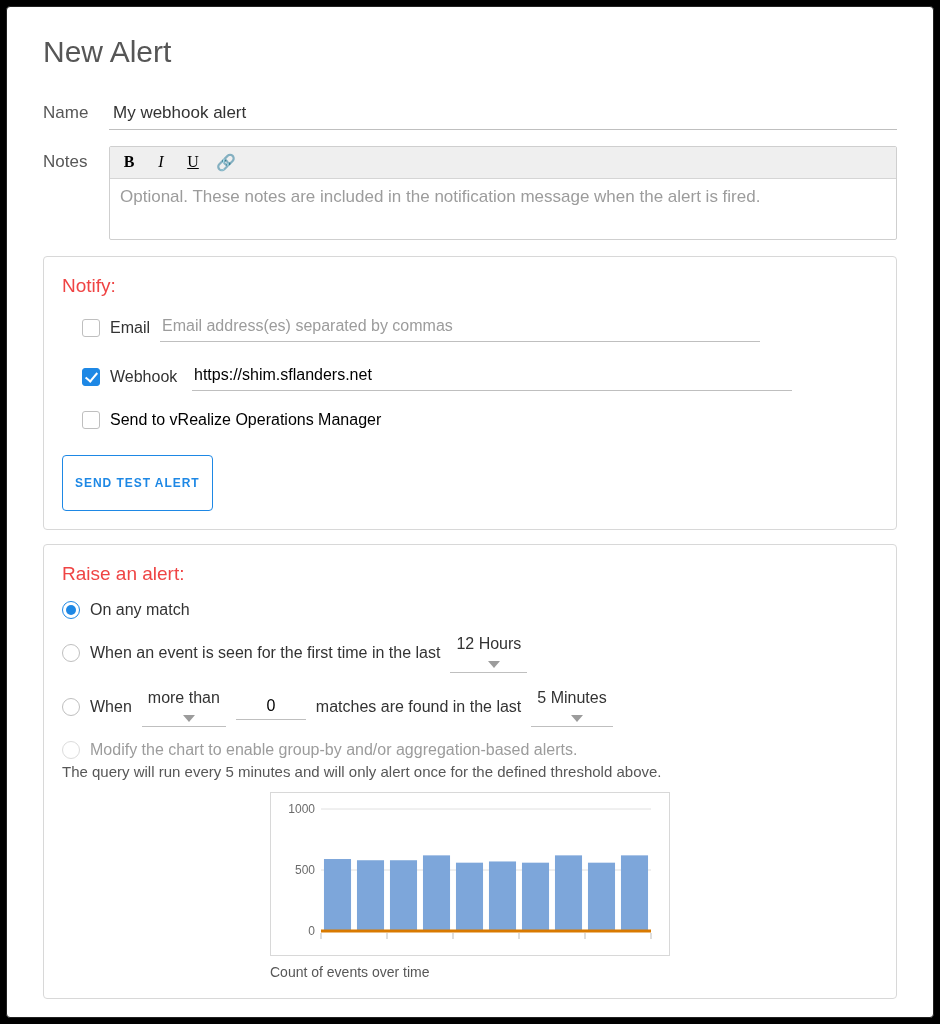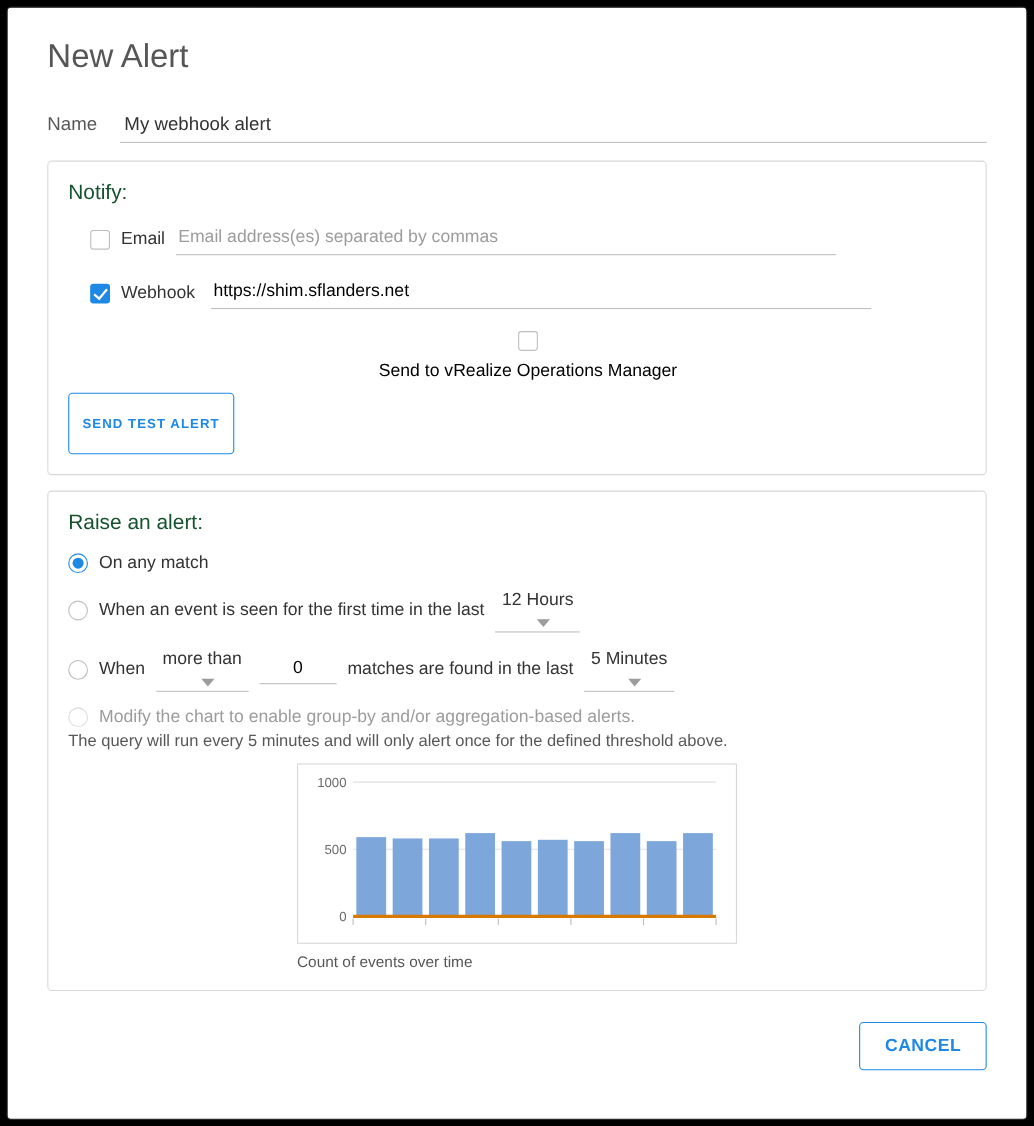--- a/index.html
+++ b/index.html
@@ -20,21 +20,21 @@
   .notes-toolbar {
     background:#efefef; border-bottom:1px solid #d5d5d5; padding:6px 10px; display:flex; gap:14px;
     font-size:16px; font-family: Georgia, serif;
   }
   .notes-toolbar .tool { cursor:pointer; width:18px; text-align:center; }
   .tool-b { font-weight:bold; }
   .tool-i { font-style:italic; }
   .tool-u { text-decoration:underline; }
   .notes-body { min-height:60px; padding:8px 10px; font-size:17px; color:#9c9c9c; }
   .panel { border:1px solid #d8d8d8; border-radius:4px; padding:18px 18px 18px 18px; margin-top:14px; }
-  .panel-title { font-size:19px; color:#14532d; margin-bottom:16px; }
+  .panel-title { font-size:19px; color:#ef4444; margin-bottom:16px; }
   .notify-row { display:flex; align-items:center; gap:10px; margin-bottom:20px;padding-left:20px; }
   .chk {
     width:18px; height:18px; border:1px solid #bfbfbf; border-radius:3px; background:#fff; flex-shrink:0; position:relative;
   }
   .chk.checked { background:#1e88e5; border-color:#1e88e5; }
   .chk.checked::after {
     content:""; position:absolute; left:5px; top:1px; width:5px; height:10px;
     border:solid #fff; border-width:0 2px 2px 0; transform:rotate(40deg);
   }
   .notify-label { font-size:16px; color:#333; min-width:72px; }
@@ -83,37 +83,49 @@
 
 <div class="modal">
 
   <div class="page-title">New Alert</div>
 
   <div class="form-row">
     <div class="form-label">Name</div>
     <input class="text-input" type="text" value="My webhook alert" style="">
   </div>
 
+  <div class="form-row">
+    <div class="form-label">Notes</div>
+    <div class="notes-box">
+      <div class="notes-toolbar">
+        <span class="tool tool-b">B</span>
+        <span class="tool tool-i">I</span>
+        <span class="tool tool-u">U</span>
+        <span class="tool">🔗</span>
+      </div>
+      <div class="notes-body" contenteditable="true" style="">Optional. These notes are included in the notification message when the alert is fired.</div>
+    </div>
+  </div>
 
   <div class="panel">
     <div class="panel-title">Notify:</div>
 
     <div class="notify-row">
       <div class="chk"></div>
       <span class="notify-label" style="min-width:auto;">Email</span>
       <input class="notify-input" type="text" placeholder="Email address(es) separated by commas" style="">
     </div>
 
     <div class="notify-row">
       <div class="chk checked"></div>
       <span class="notify-label">Webhook</span>
       <input class="notify-input" type="text" value="https://shim.sflanders.net" style="">
     </div>
 
-    <div class="notify-row" style="margin-bottom:10px;flex-direction:column;">
+    <div class="notify-row" style="margin-bottom:26px;">
       <div class="chk"></div>
       <span>Send to vRealize Operations Manager</span>
     </div>
 
     <button class="btn-outline">SEND TEST ALERT</button>
   </div>
 
   <div class="panel">
     <div class="panel-title">Raise an alert:</div>
 

